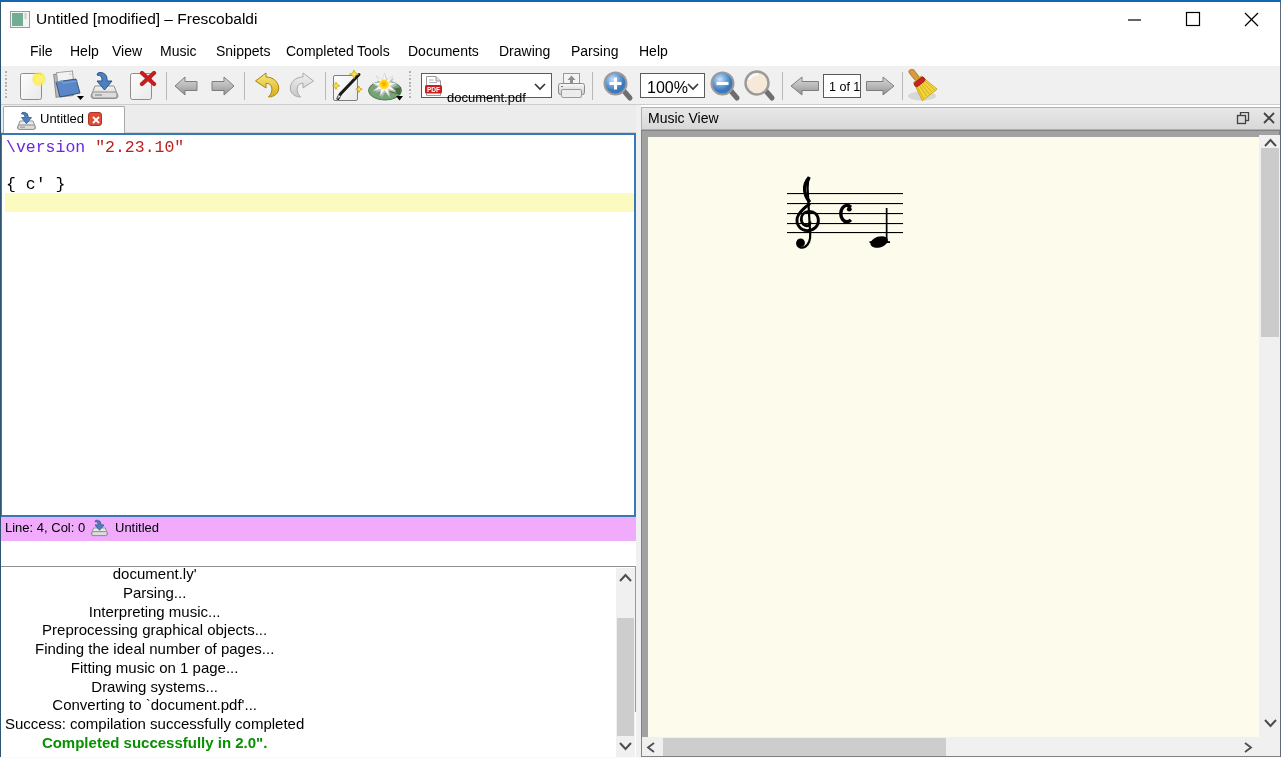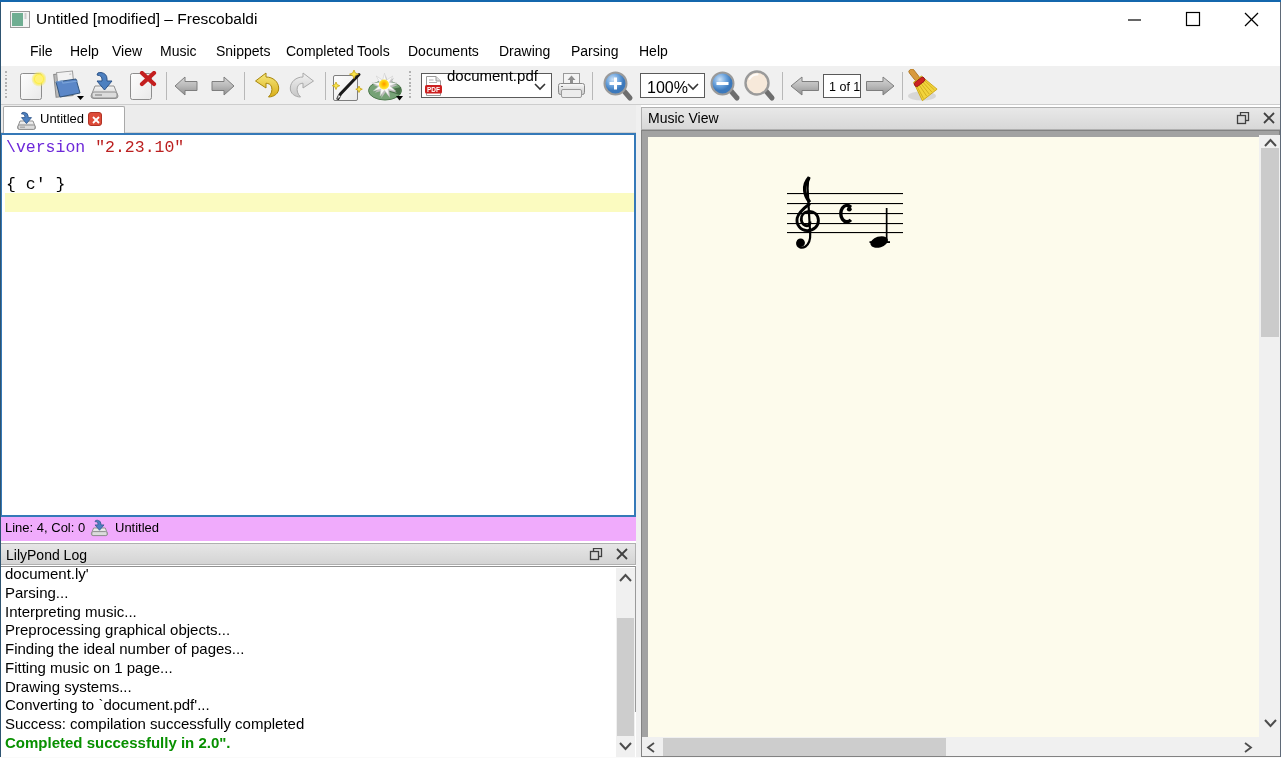--- a/index.html
+++ b/index.html
@@ -34,21 +34,21 @@
 .red { color:#bb1f1f; }
 .dk { color:#6d28d9; }
 
 #statusbar { left:0px; top:517px; width:636px; height:24px; background:#f0abfc; }
 #stattext { position:absolute; left:5px; top:3px; font-size:13px; color:#000; }
 #stattext2 { position:absolute; left:115px; top:3px; font-size:13px; color:#000; }
 
 #logtitle { left:0px; top:543px; width:636px; height:22px; background:linear-gradient(#e6e6e6,#d4d4d4); border:1px solid #b0b0b0; border-left:none; }
 #logtitletext { position:absolute; left:6px; top:2.5px; font-size:14px; color:#000; }
 
-#log { left:0px; top:566px; width:636px; height:146px; background:#fff; border-top:1px solid #909090; border-right:1px solid #9a9a9a; }
+#log { left:0px; top:566px; width:636px; height:146px; background:#fff; border-top:1px solid #909090; border-right:1px solid #9a9a9a;text-align:center; }
 #logtext { position:absolute; left:5px; top:-2px; font-size:15px; line-height:18.78px; color:#000; white-space:pre; }
 .grn { color:#089000; font-weight:bold; }
 #logsb { position:absolute; left:616px; top:1px; width:19px; height:191px; background:#f0f0f0; }
 #logthumb { position:absolute; left:617px; top:51px; width:17px; height:118px; background:#cdcdcd; }
 
 #splitter { left:636px; top:105px; width:5px; height:653px; background:#f0f0f0; }
 
 #mvtitle { left:641px; top:107px; width:751px; height:23px; background:linear-gradient(#e8e8e8,#d8d8d8); border:1px solid #b0b0b0; }
 #mvtitletext { position:absolute; left:6px; top:2px; font-size:14px; color:#000; }
 #mview { left:641px; top:130px; width:639px; height:627px; background:#a2a2a2; border:1px solid #828282; }
@@ -221,21 +221,21 @@
 
   <div class="abs" style="left:421px;top:73px;width:131px;height:25px;background:#fff;border:1px solid #5a5a5a"></div>
   <svg class="abs" style="left:425px;top:76px" width="17" height="20">
     <path d="M 1.5,0.5 L 11,0.5 L 15.5,5 L 15.5,19.5 L 1.5,19.5 Z" fill="#fff" stroke="#9a9a9a"></path>
     <path d="M 11,0.5 L 11,5 L 15.5,5" fill="#e0e0e0" stroke="#9a9a9a"></path>
     <line x1="4" y1="4" x2="8.5" y2="4" stroke="#b0b0b0"></line>
     <line x1="4" y1="6.5" x2="12" y2="6.5" stroke="#b0b0b0"></line>
     <rect x="0" y="9" width="17" height="8.5" rx="1.5" fill="#cc1f1f"></rect>
     <text x="8.5" y="15.7" font-family="Liberation Sans,sans-serif" font-size="6.5" font-weight="bold" fill="#fff" text-anchor="middle">PDF</text>
   </svg>
-  <div class="abs" style="left:447px;top:67px;font-size:15px">document.pdf</div>
+  <div class="abs" style="left:447px;top:90px;font-size:13px">document.pdf</div>
   <svg class="abs" style="left:533px;top:82px" width="14" height="9">
       <polyline points="2,2 7,7 12,2" fill="none" stroke="#333" stroke-width="1.6"></polyline>
     </svg>
 
   <svg class="abs" style="left:556px;top:72px" width="31" height="28">
     <defs>
         <linearGradient id="pr" x1="0" y1="0" x2="0" y2="1">
           <stop offset="0%" stop-color="#fafafa"></stop>
           <stop offset="100%" stop-color="#c9c9c9"></stop>
         </linearGradient>
@@ -322,29 +322,20 @@
     <div id="edtext"><span class="dk">\version</span> <span class="red">"2.23.10"</span>
 
 { c' }</div>
   </div>
 
   <div class="abs" id="statusbar">
     <div id="stattext">Line: 4, Col: 0</div>
     <div id="stattext2">Untitled</div>
   </div>
 
-  <div class="abs" id="logtitle">
-    <div id="logtitletext">LilyPond Log</div>
-    <svg class="abs" style="left:589px;top:4px" width="40" height="13">
-      <rect x="4.5" y="0.5" width="8" height="8" fill="none" stroke="#404040" stroke-width="1.3"></rect>
-      <rect x="1.5" y="3.5" width="8" height="8" fill="#d9d9d9" stroke="#404040" stroke-width="1.3"></rect>
-      <line x1="28" y1="1" x2="38" y2="11" stroke="#404040" stroke-width="1.8"></line>
-      <line x1="38" y1="1" x2="28" y2="11" stroke="#404040" stroke-width="1.8"></line>
-    </svg>
-  </div>
 
   <div class="abs" id="log">
     <div id="logtext">document.ly'
 Parsing...
 Interpreting music...
 Preprocessing graphical objects...
 Finding the ideal number of pages...
 Fitting music on 1 page...
 Drawing systems...
 Converting to `document.pdf'...

